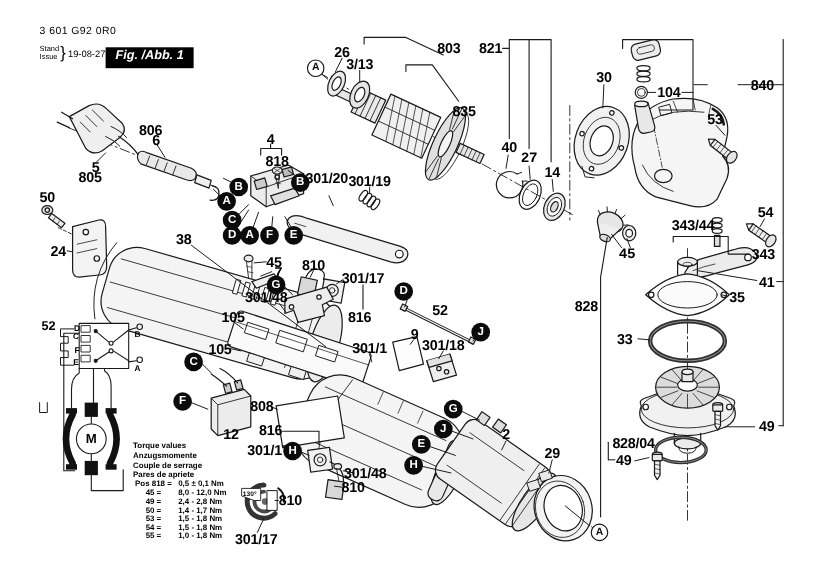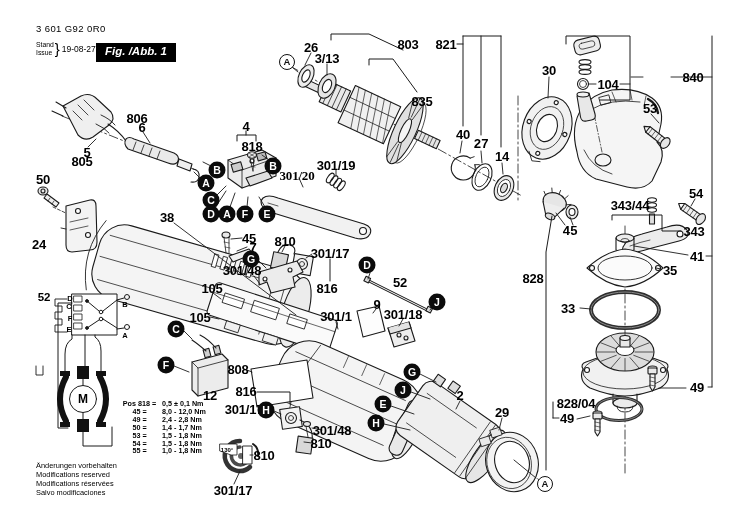--- a/index.html
+++ b/index.html
@@ -502,20 +502,26 @@
   <span class="si-col">
     <span>Stand</span>
     <span>Issue</span>
   </span>
   <span class="si-brace">}</span>
   <span class="si-date">19-08-27</span>
 </div>
 <div class="fig-badge">Fig. /Abb. 1</div>
 
 <div class="torque">
+  <div id="torque-titles">
+        <div>Torque values</div>
+        <div>Anzugsmomente</div>
+        <div>Couple de serrage</div>
+        <div>Pares de apriete</div>
+      </div>
   <div id="torque-rows">
         <div class="trow">
           <span class="tpos">Pos 818 =</span>
           <span class="tval">0,5 ± 0,1 Nm</span>
         </div>
         <div class="trow">
           <span class="tpos">45 =</span>
           <span class="tval">8,0 - 12,0 Nm</span>
         </div>
         <div class="trow">
@@ -534,26 +540,20 @@
           <span class="tpos">54 =</span>
           <span class="tval">1,5 - 1,8 Nm</span>
         </div>
         <div class="trow">
           <span class="tpos">55 =</span>
           <span class="tval">1,0 - 1,8 Nm</span>
         </div>
       </div>
 </div>
 
-<div class="footer-notes" id="footer-notes">
-      <div>Änderungen vorbehalten</div>
-      <div>Modifications reserved</div>
-      <div>Modifications réservées</div>
-      <div>Salvo modificaciones</div>
-    </div>
 
 <div id="labels-layer">
       <div class="plabel" style="left: 311px; top: 47px;">26</div>
       <div class="plabel" style="left: 327px; top: 58px;">3/13</div>
       <div class="plabel" style="left: 408px; top: 44px;">803</div>
       <div class="plabel" style="left: 446px; top: 44px;">821</div>
       <div class="plabel" style="left: 422px; top: 101px;">835</div>
       <div class="plabel" style="left: 463px; top: 134px;">40</div>
       <div class="plabel" style="left: 481px; top: 144px; font-family: Liberation Mono, monospace;">27</div>
       <div class="plabel" style="left: 502px; top: 156px;">14</div>
@@ -572,25 +572,25 @@
       <div class="plabel" style="left: 697px; top: 387px;">49</div>
       <div class="plabel" style="left: 576px; top: 403px;">828/04</div>
       <div class="plabel" style="left: 567px; top: 418px;">49</div>
       <div class="plabel" style="left: 460px; top: 395px;">2</div>
       <div class="plabel" style="left: 502px; top: 412px;">29</div>
       <div class="plabel" style="left: 137px; top: 118px;">806</div>
       <div class="plabel" style="left: 142px; top: 127px;">6</div>
       <div class="plabel" style="left: 87px; top: 152px;">5</div>
       <div class="plabel" style="left: 82px; top: 161px;">805</div>
       <div class="plabel" style="left: 43px; top: 179px;">50</div>
-      <div class="plabel" style="left: 39px; top: 228px; margin-top: 16px;">24</div>
+      <div class="plabel" style="left: 53px; top: 228px;">24</div>
       <div class="plabel" style="left: 167px; top: 217px;">38</div>
       <div class="plabel" style="left: 246px; top: 126px;">4</div>
       <div class="plabel" style="left: 252px; top: 146px;">818</div>
-      <div class="plabel" style="left: 297px; top: 176px; font-family: Liberation Serif, serif;">301/20</div>
+      <div class="plabel" style="left: 297px; top: 162px;">301/20</div>
       <div class="plabel" style="left: 336px; top: 165px;">301/19</div>
       <div class="plabel" style="left: 249px; top: 238px;">45</div>
       <div class="plabel" style="left: 253px; top: 247px;">7</div>
       <div class="plabel" style="left: 285px; top: 241px;">810</div>
       <div class="plabel" style="left: 330px; top: 253px;">301/17</div>
       <div class="plabel" style="left: 242px; top: 270px;">301/48</div>
       <div class="plabel" style="left: 327px; top: 288px;">816</div>
       <div class="plabel" style="left: 212px; top: 288px;">105</div>
       <div class="plabel" style="left: 200px; top: 317px;">105</div>
       <div class="plabel" style="left: 336px; top: 316px;">301/1</div>

